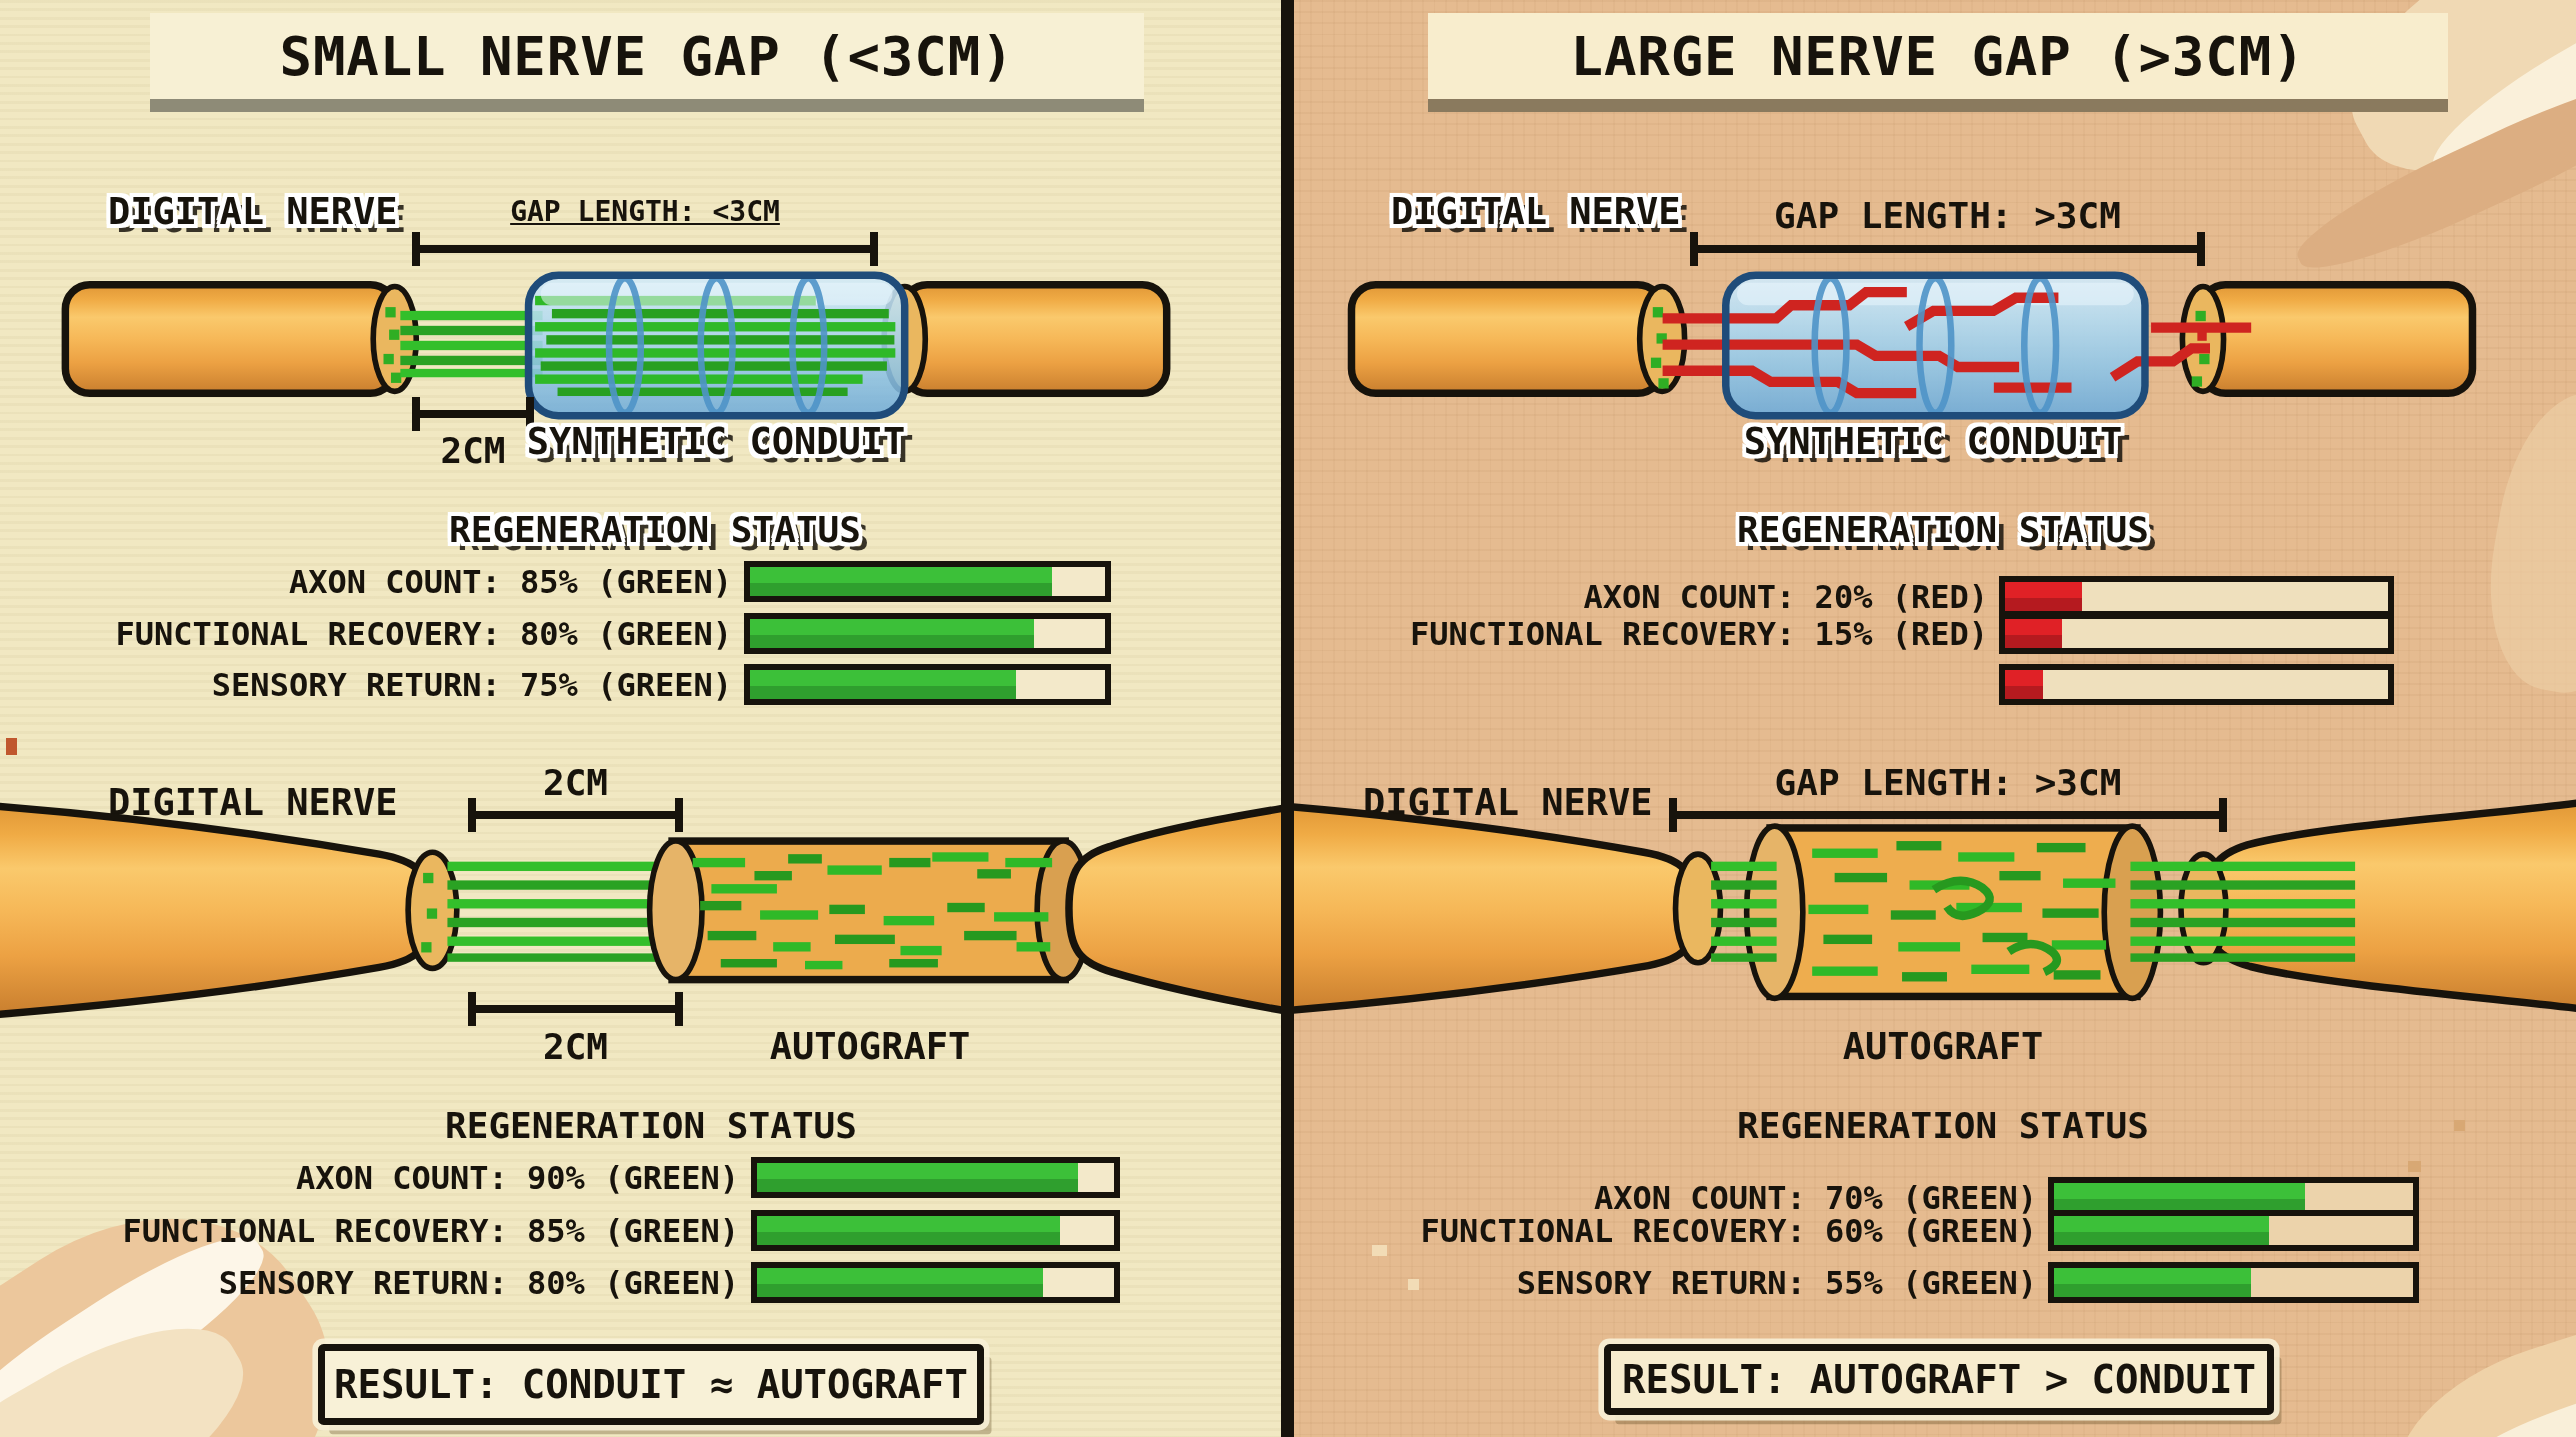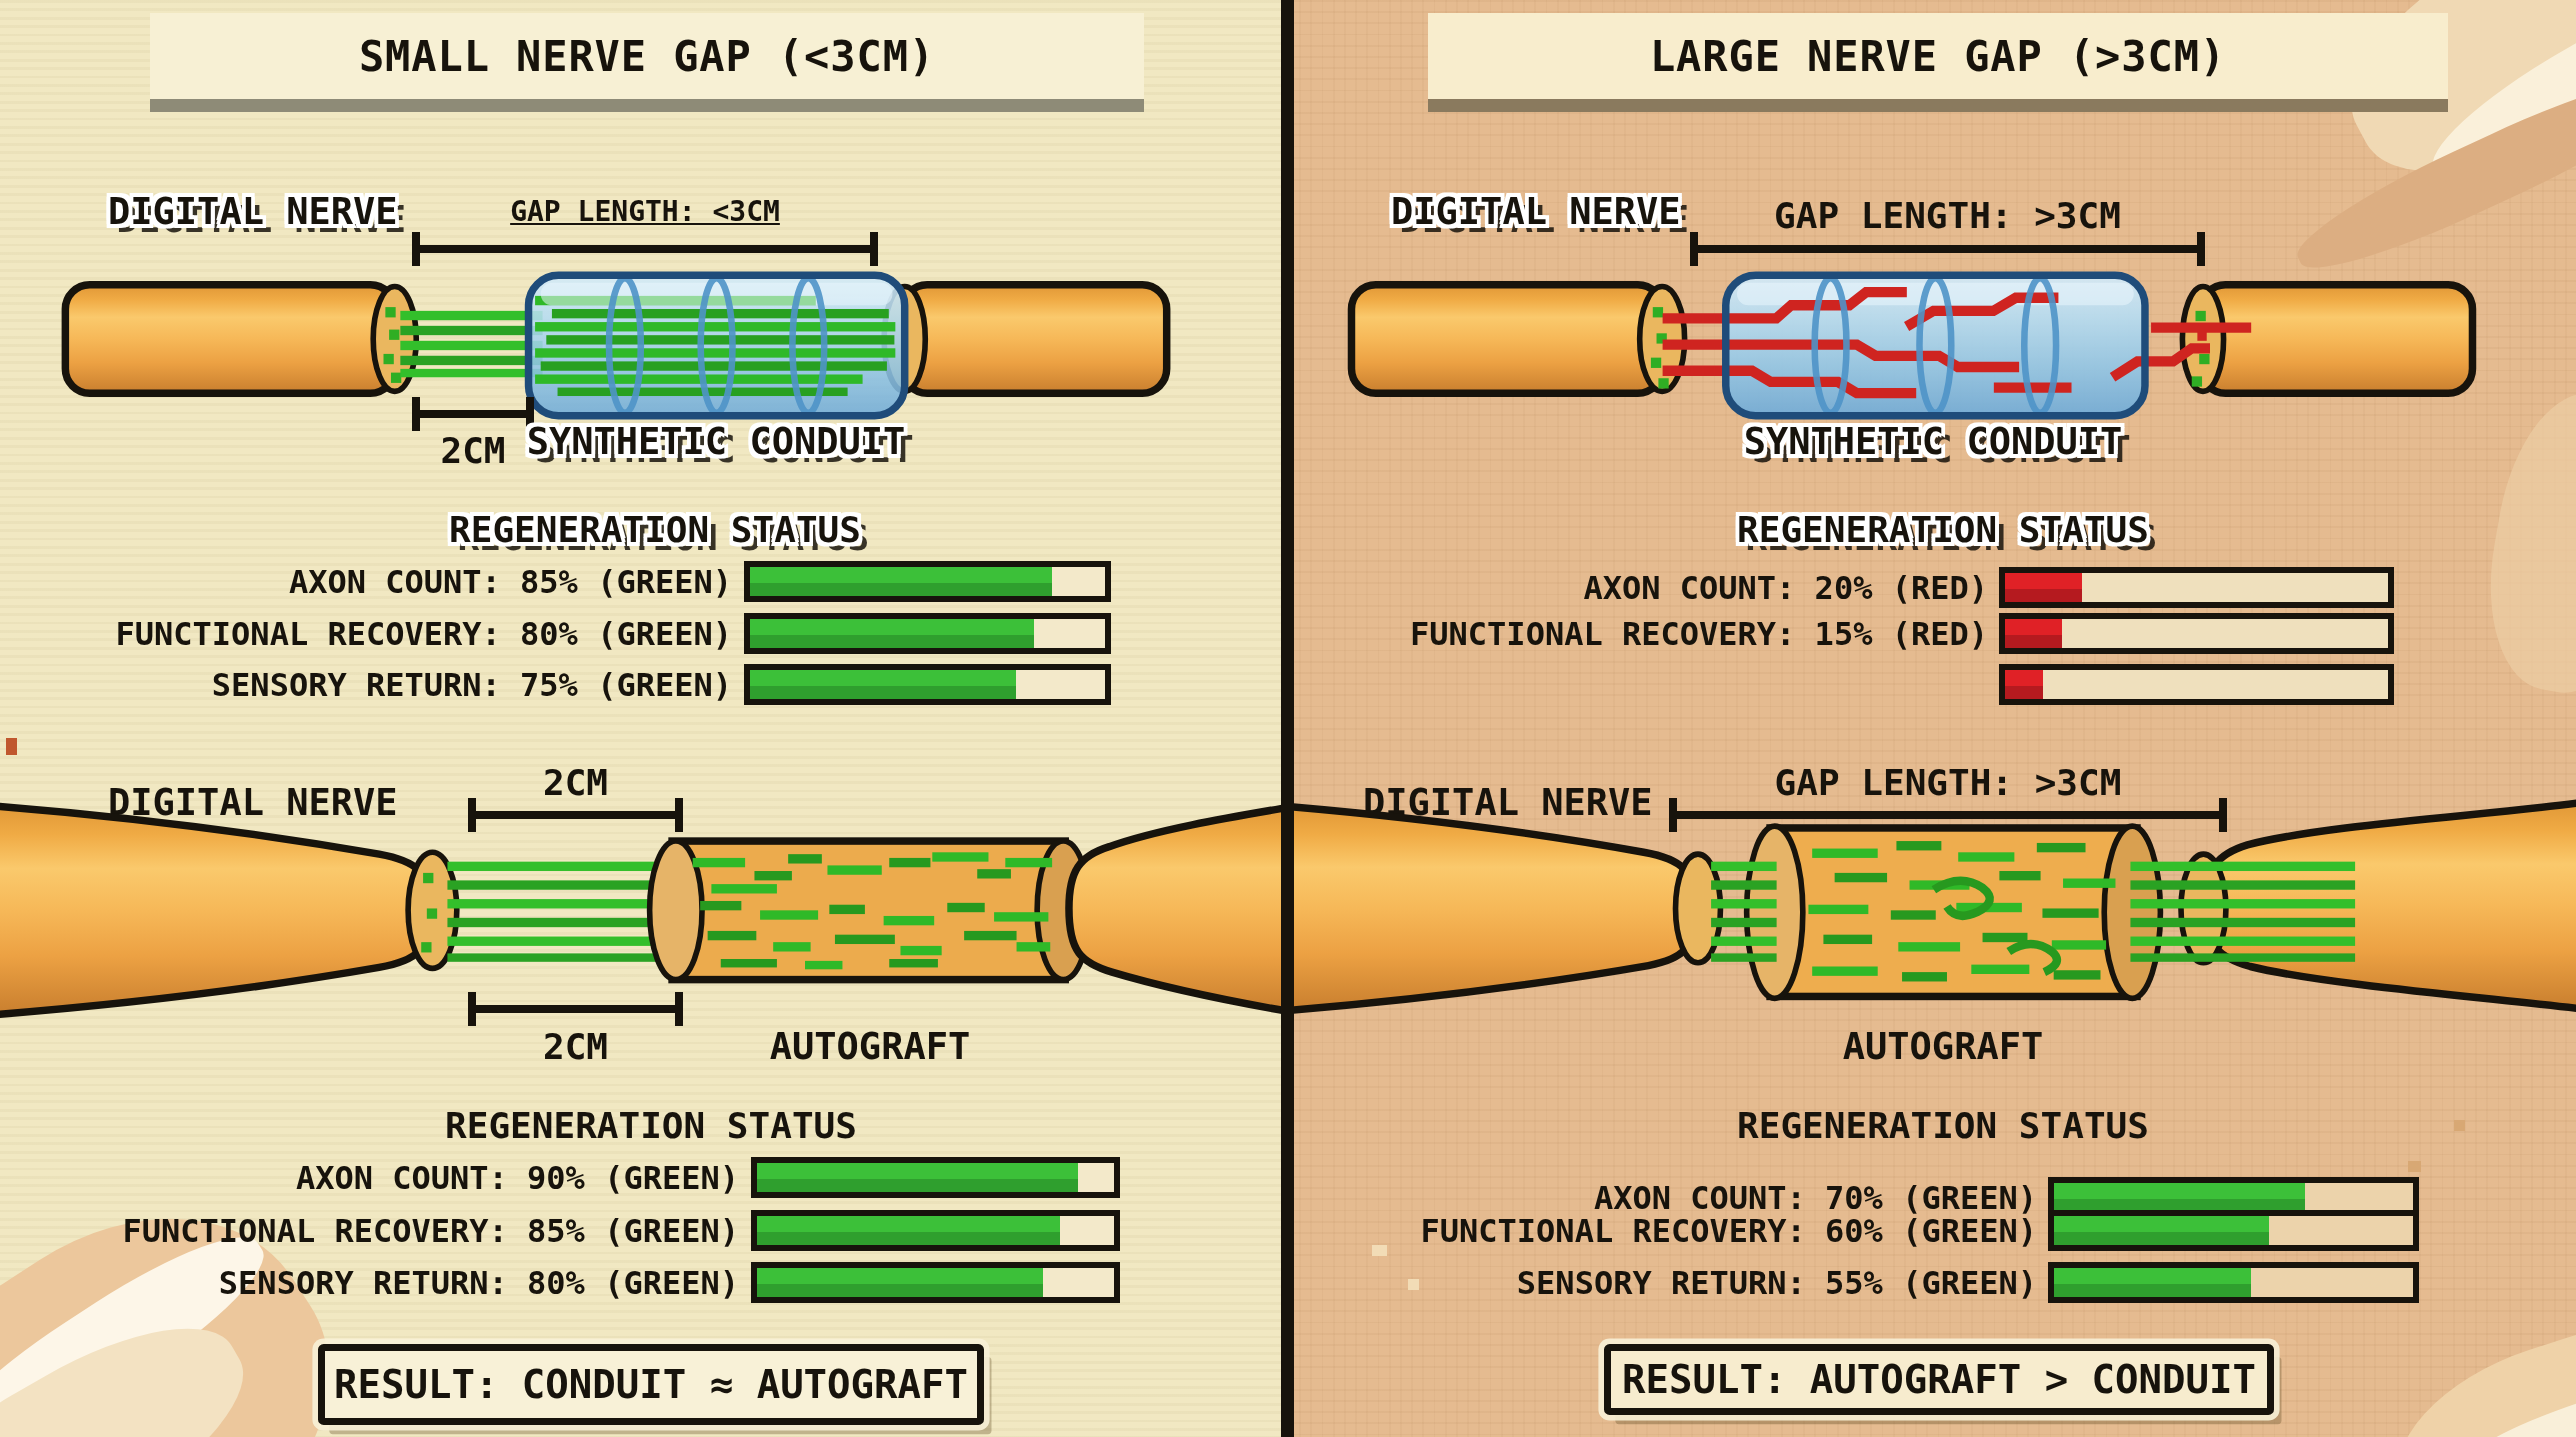--- a/index.html
+++ b/index.html
@@ -23,21 +23,21 @@
   .lbl{position:absolute;white-space:nowrap;line-height:1.05;}
   .ctr{text-align:center;}
   .outlined{
     text-shadow:
       3.7px 0 0 #ffffff,-3.7px 0 0 #ffffff,0 3.7px 0 #ffffff,0 -3.7px 0 #ffffff,
       3.7px 3.7px 0 #ffffff,-3.7px 3.7px 0 #ffffff,3.7px -3.7px 0 #ffffff,-3.7px -3.7px 0 #ffffff,
       8.4px 8.4px 0 rgba(23,19,12,.85);
   }
   .title-box{
     position:absolute;display:flex;align-items:center;justify-content:center;
-    font-size:42px;letter-spacing:0.9px;z-index:5;
+    font-size:54px;letter-spacing:0.9px;z-index:5;
   }
   #panel-left .title-box{left:150px;top:13px;width:994px;height:86px;background:#f7f0d4;box-shadow:0 13px 0 #8e8b77;}
   #panel-right .title-box{left:140px;top:13px;width:1020px;height:86px;background:#f8edcd;box-shadow:0 13px 0 #8a7a5e;}
 
   
   .measure{position:absolute;height:7.5px;background:#17130c;}
   .measure::before,.measure::after{content:"";position:absolute;top:-13px;width:8.4px;height:34px;background:#17130c;}
   .measure::before{left:0;}
   .measure::after{right:0;}
 
@@ -308,21 +308,21 @@
           <ellipse cx="744" cy="87" rx="17" ry="72"></ellipse>
       </g>
       <rect x="408" y="12" width="448" height="150" rx="32" fill="none" stroke="#1f4c7a" stroke-width="8"></rect>
     </g>
   </svg>
 
   <div class="lbl ctr outlined" style="left:411px;top:423px;width:468px;font-size:37px;">SYNTHETIC CONDUIT</div>
 
   <div class="status" style="top:509px;--lw:700px;--bx:711px;--bw:395px;--bbg:#efe0bd;">
     <div class="stitle ctr outlined" style="left:421px;width:468px;">REGENERATION STATUS</div>
-    <div class="srow" style="top:58px;">
+    <div class="srow" style="top:67px;">
       <div class="rlabel">AXON COUNT: 20% (RED)</div>
       <div class="rbar">
           <div class="rfill" data-color="red" style="width: 20%;"></div>
         </div>
     </div>
     <div class="srow" style="top:104px;">
       <div class="rlabel">FUNCTIONAL RECOVERY: 15% (RED)</div>
       <div class="rbar">
           <div class="rfill" data-color="red" style="width: 15%;"></div>
         </div>

